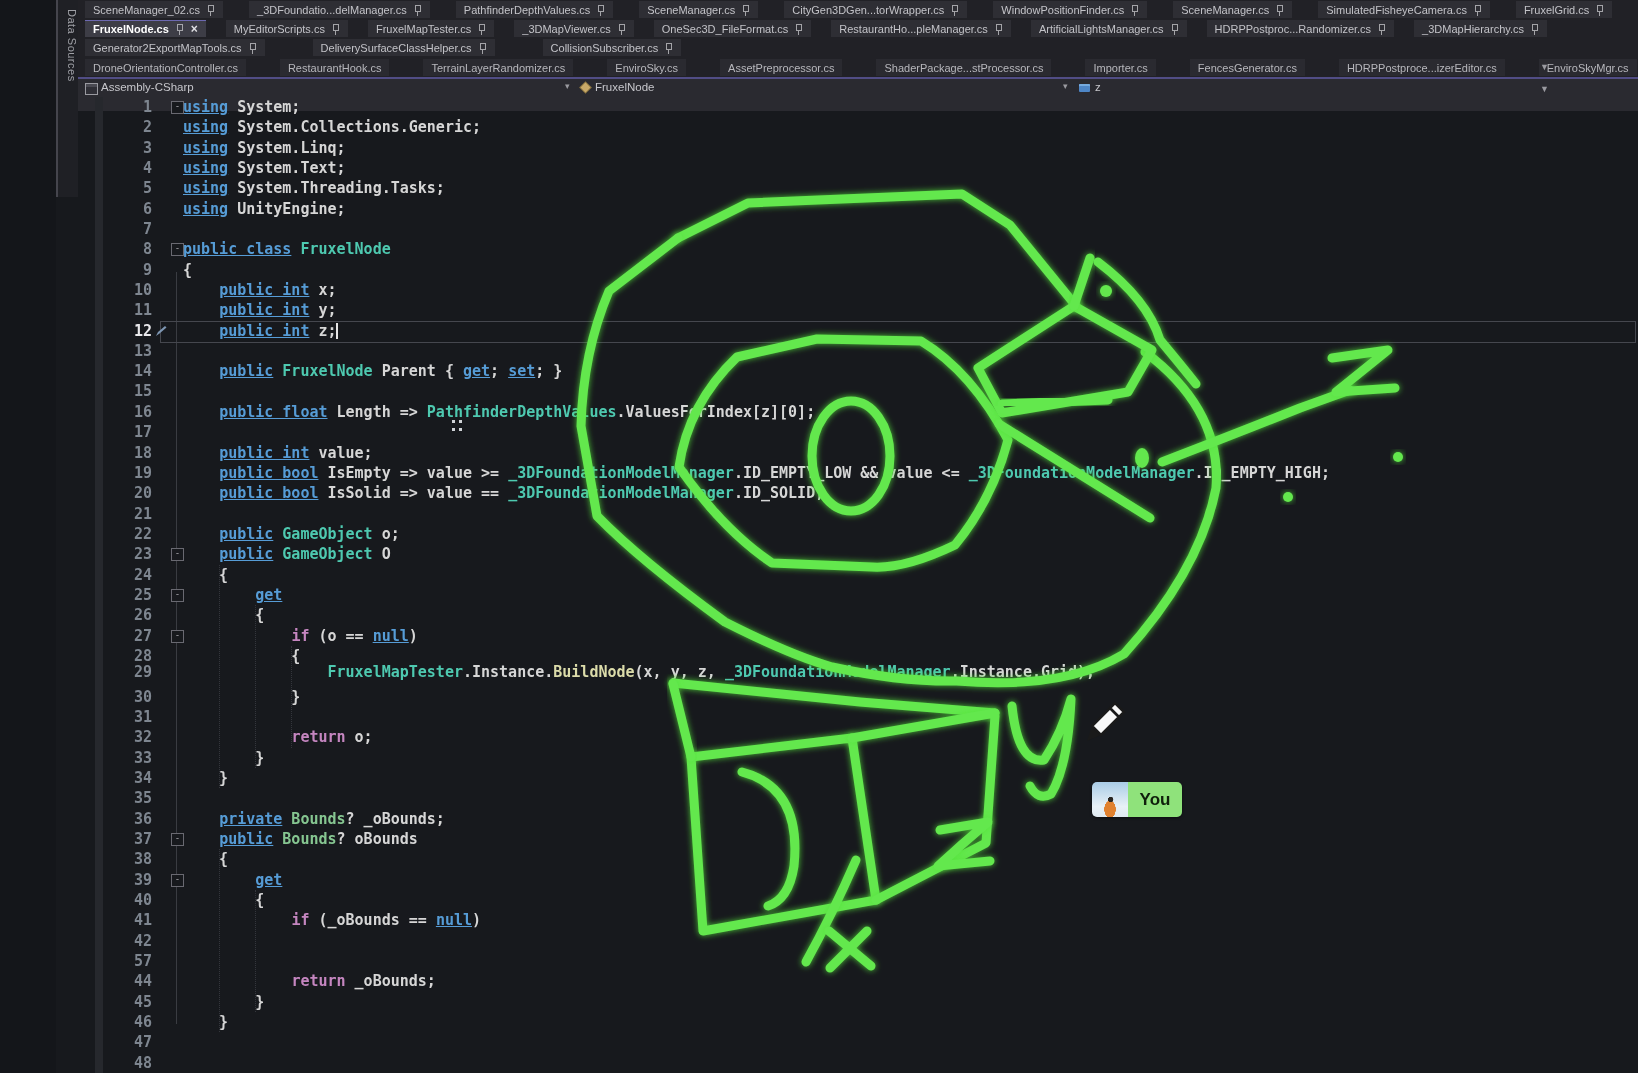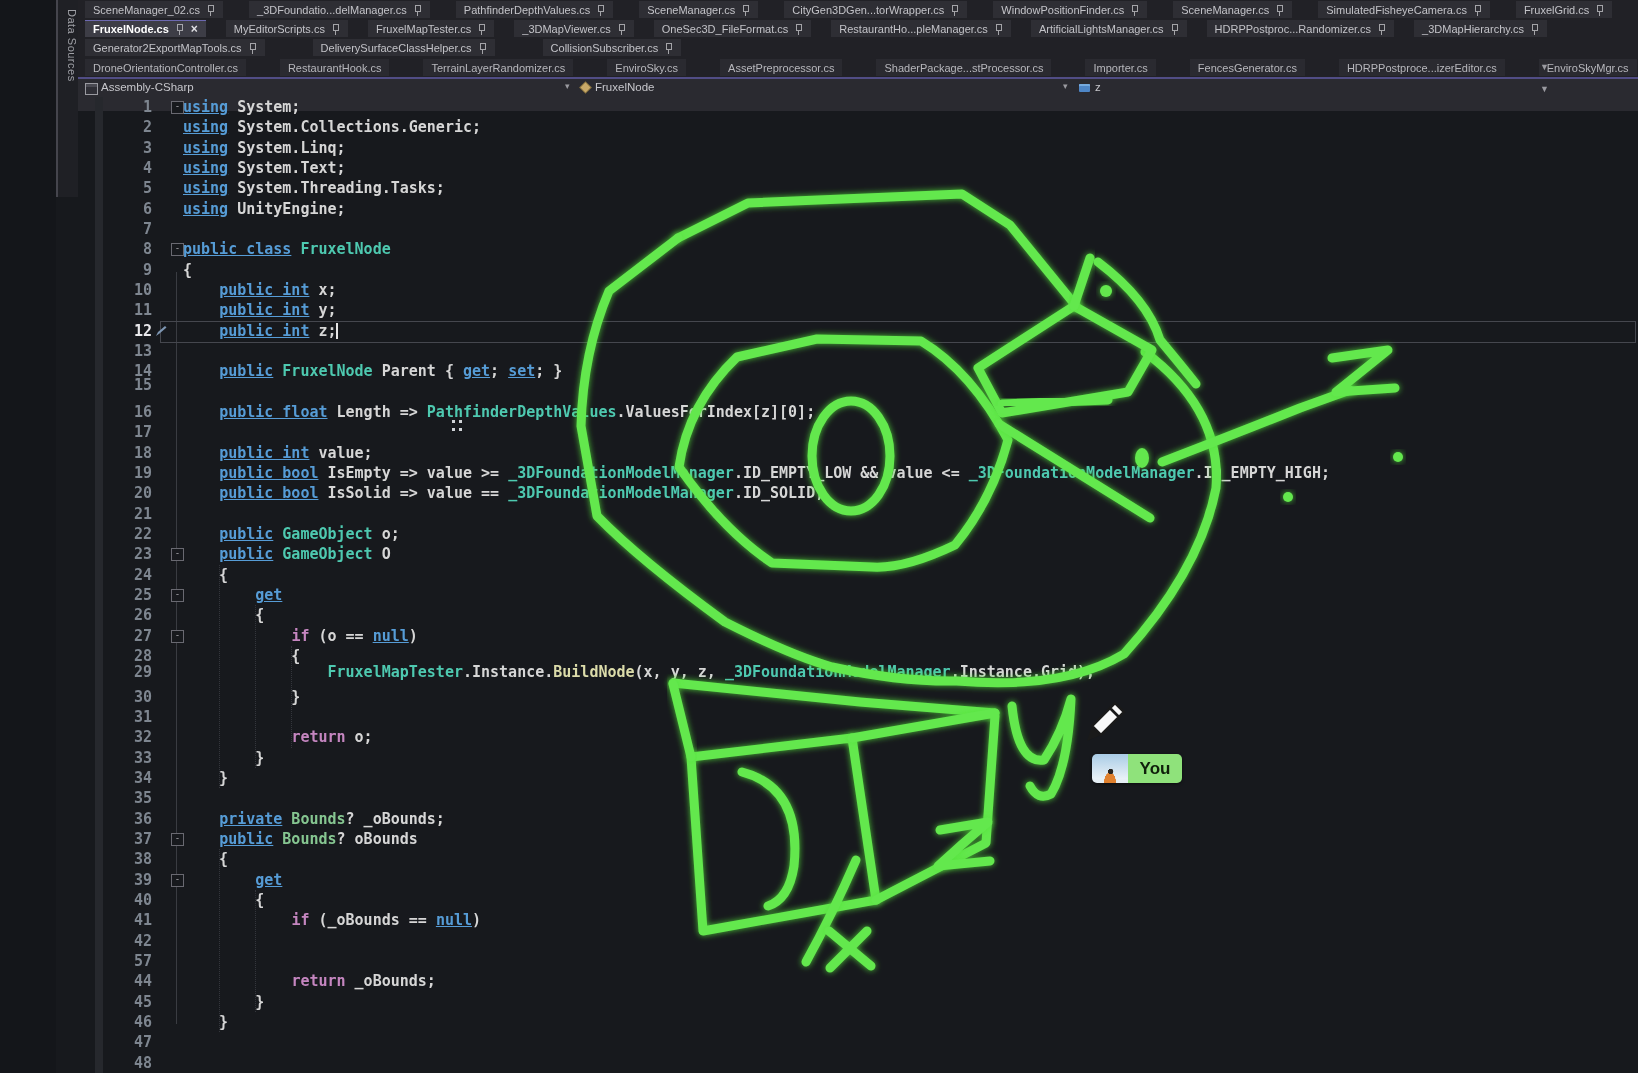--- a/index.html
+++ b/index.html
@@ -58,21 +58,21 @@
   .caret{position:absolute;left:258px;top:226px;width:2px;height:16px;background:#e6e6e6;z-index:4;}
   .gutter-pencil{position:absolute;left:76px;top:227px;width:14px;height:14px;z-index:4;}
   .ibeam{position:absolute;left:374px;top:323px;width:3px;height:3px;background:#d0d3d7;
          box-shadow:7px 0 #d0d3d7,0 8px #d0d3d7,7px 8px #d0d3d7;z-index:4;}
 
   
   .overlay-svg{position:absolute;left:0;top:0;z-index:40;pointer-events:none;}
   .ink{fill:none;stroke:var(--ink);stroke-width:9;stroke-linecap:round;stroke-linejoin:round;filter:url(#glow);}
   .inkdot{fill:var(--ink);filter:url(#glow);}
 
-  .you-badge{position:absolute;left:1092px;top:754px;width:90px;height:29px;border-radius:5px;overflow:hidden;
+  .you-badge{position:absolute;left:1092px;top:782px;width:90px;height:35px;border-radius:5px;overflow:hidden;
              display:flex;z-index:60;box-shadow:0 1px 3px rgba(0,0,0,.5);}
   .you-avatar{width:36px;height:35px;flex:0 0 36px;
      background:
        radial-gradient(circle at 52% 50%, #2a2622 0 10%, transparent 11%),
        radial-gradient(ellipse at 50% 78%, #e0812f 0 22%, transparent 23%),
        linear-gradient(180deg,#a9cce6,#e8f1f7 70%,#dfe9f0);}
   .you-label{flex:1;background:var(--badge);color:#10200c;font-weight:bold;font-size:17px;
              display:flex;align-items:center;justify-content:center;}
 </style>
 </head>
@@ -285,21 +285,21 @@
         <span class="code"><span class="pl">    </span><span class="kw">public int</span><span class="pl"> z;</span></span>
       </div>
       <div class="line" style="top: 243.96px;">
         <span class="ln">13</span>
         <span class="code"></span>
       </div>
       <div class="line" style="top: 264.29px;">
         <span class="ln">14</span>
         <span class="code"><span class="pl">    </span><span class="kw">public</span><span class="ty"> FruxelNode</span><span class="pl"> Parent { </span><span class="kw">get</span><span class="pl">; </span><span class="kw">set</span><span class="pl">; }</span></span>
       </div>
-      <div class="line" style="top: 278px;">
+      <div class="line" style="top: 284px;">
         <span class="ln">15</span>
         <span class="code"></span>
       </div>
       <div class="line" style="top: 304.95px;">
         <span class="ln">16</span>
         <span class="code"><span class="pl">    </span><span class="kw">public float</span><span class="pl"> Length =&gt; </span><span class="ty">PathfinderDepthValues</span><span class="pl">.ValuesForIndex[z][0];</span></span>
       </div>
       <div class="line" style="top: 325.28px;">
         <span class="ln">17</span>
         <span class="code"></span>

